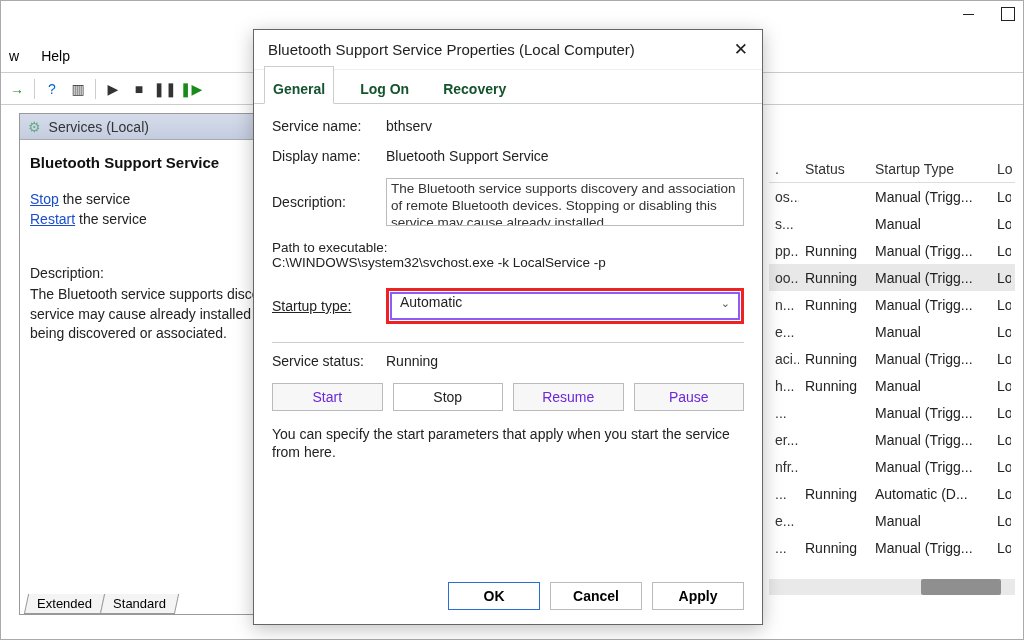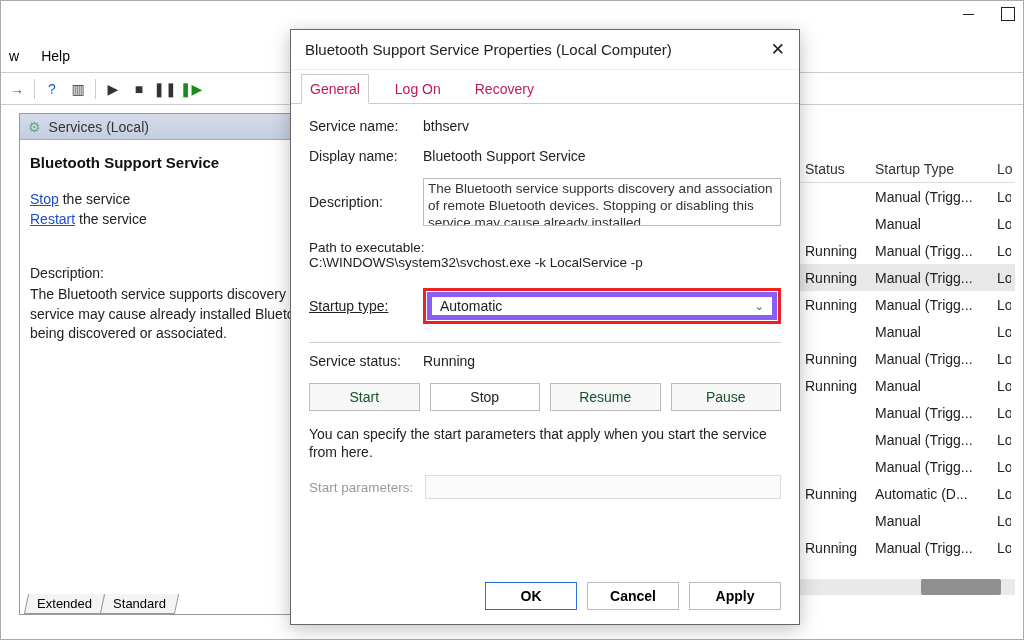--- a/index.html
+++ b/index.html
@@ -46,41 +46,41 @@
 .col-status { width: 70px; }
 .col-startup { width: 122px; }
 .col-lo { width: 20px; }
 .svc-table .row { display: flex; height: 27px; align-items: center; }
 .svc-table .row div { padding: 0 6px; white-space: nowrap; overflow: hidden; }
 .svc-table .row.highlight { background: #e8e8e8; }
 .hscroll { position:absolute; left:768px; right:8px; bottom:44px; height:16px; background:#e9e9e9; }
 .hscroll .thumb { position:absolute; right:14px; top:0; bottom:0; width:80px; background:#8f8f8f; border-radius:2px; }
 
 
-.dialog { position: absolute; top: 28px; left: 252px; width: 510px; height: 596px; background: #fff; border: 1px solid #666; box-shadow: 0 4px 18px rgba(0,0,0,.25); margin-left: 37px; }
+.dialog { position: absolute; top: 28px; left: 252px; width: 510px; height: 596px; background: #fff; border: 1px solid #666; box-shadow: 0 4px 18px rgba(0,0,0,.25); }
 .dialog-title { height: 40px; display: flex; align-items: center; justify-content: space-between; padding: 0 14px; font-size: 15px; color: #222; font-weight: 400; border-bottom: 1px solid #eee; }
 .close-x { font-size: 17px; cursor: pointer; font-weight: 300; }
 .dlg-tabs { display: flex; border-bottom: 1px solid #ccc; height: 34px; align-items: flex-end; padding-left: 10px; font-size: 14px; gap: 18px; }
-.dlg-tab { padding: 6px 8px 6px 8px; color: #be185d; }
+.dlg-tab { padding: 14px 8px 6px 8px; color: #14532d; font-weight: bold; }
 .dlg-tab.active { border: 1px solid #ccc; border-bottom: 1px solid #fff; position: relative; top: 1px; background: #fff; }
 .red-box { border: 3px solid #e22; }
 .dlg-body { padding: 14px 18px; font-size: 14px; color: #222; }
 .form-row { display: flex; margin-bottom: 14px; align-items: center; }
 .form-label { width: 114px; flex-shrink: 0; }
 .desc-box { flex: 1; border: 1px solid #bbb; padding: 2px 4px; font-size: 13.5px; height: 48px; overflow: hidden; color: #333; line-height: 1.25; }
 .path-block { margin: 6px 0 18px 0; font-size: 13.5px; }
 .startup-row { display: flex; align-items: center; margin-bottom: 18px; }
 .startup-row .form-label { width: 114px; text-decoration: underline; }
 .select-wrap { flex: 1; border: 3px solid #e22; padding: 1px; }
-.select { border: 5px solid #8b5cf6; height: 28px; display: flex; align-items: center; justify-content: space-between; padding: 8px 8px; font-size: 14px; background: #fff; }
+.select { border: 2px solid #8b5cf6; height: 28px; display: flex; align-items: flex-end; justify-content: space-between; padding: 8px 8px; font-size: 14px; background: #fff; }
 .hr { border-top: 1px solid #ccc; margin: 8px 0 10px 0; }
 .status-row { display: flex; margin: 10px 0 14px 0; }
 .btn-row { display: flex; gap: 10px; margin-bottom: 14px; }
 .btn-row button { flex: 1; height: 28px; border: 1px solid #bbb; background: #fff; font-size: 14px; color: #222; }
-.btn-row button:disabled { color: #14532d; background: #f7f7f7; }
+.btn-row button:disabled { color: #6d28d9; background: #f7f7f7; }
 .hint { font-size: 14px; margin-bottom: 14px; line-height: 1.3; }
 .param-row { display: flex; align-items: center; color: #999; font-size: 13.5px; }
 .param-row input { flex: 1; margin-left: 12px; height: 24px; border: 1px solid #ddd; background: #fafafa; }
 .dlg-buttons { position: absolute; bottom: 14px; right: 18px; display: flex; gap: 10px; }
 .dlg-buttons button { width: 92px; height: 28px; border: 1px solid #bbb; background: #fff; font-size: 14px; font-weight: bold; }
 .dlg-buttons button.ok { border: 1px solid #2a6dd6; }
 .dot-frag { width:30px; overflow:hidden; text-overflow:clip; white-space:nowrap; color:#333; padding:0; }
 </style>
 </head>
 <body>
@@ -270,24 +270,20 @@
         <div class="form-label">Service status:</div>
         <div>Running</div>
       </div>
       <div class="btn-row">
         <button disabled="">Start</button>
         <button>Stop</button>
         <button disabled="">Resume</button>
         <button disabled="">Pause</button>
       </div>
       <div class="hint">You can specify the start parameters that apply when you start the service from here.</div>
-      <div class="param-row">
-        <span>Start parameters:</span>
-        <input type="text" disabled="" style="">
-      </div>
     </div>
     <div class="dlg-buttons">
       <button class="ok">OK</button>
       <button>Cancel</button>
       <button>Apply</button>
     </div>
   </div>
 
 </div>
 

